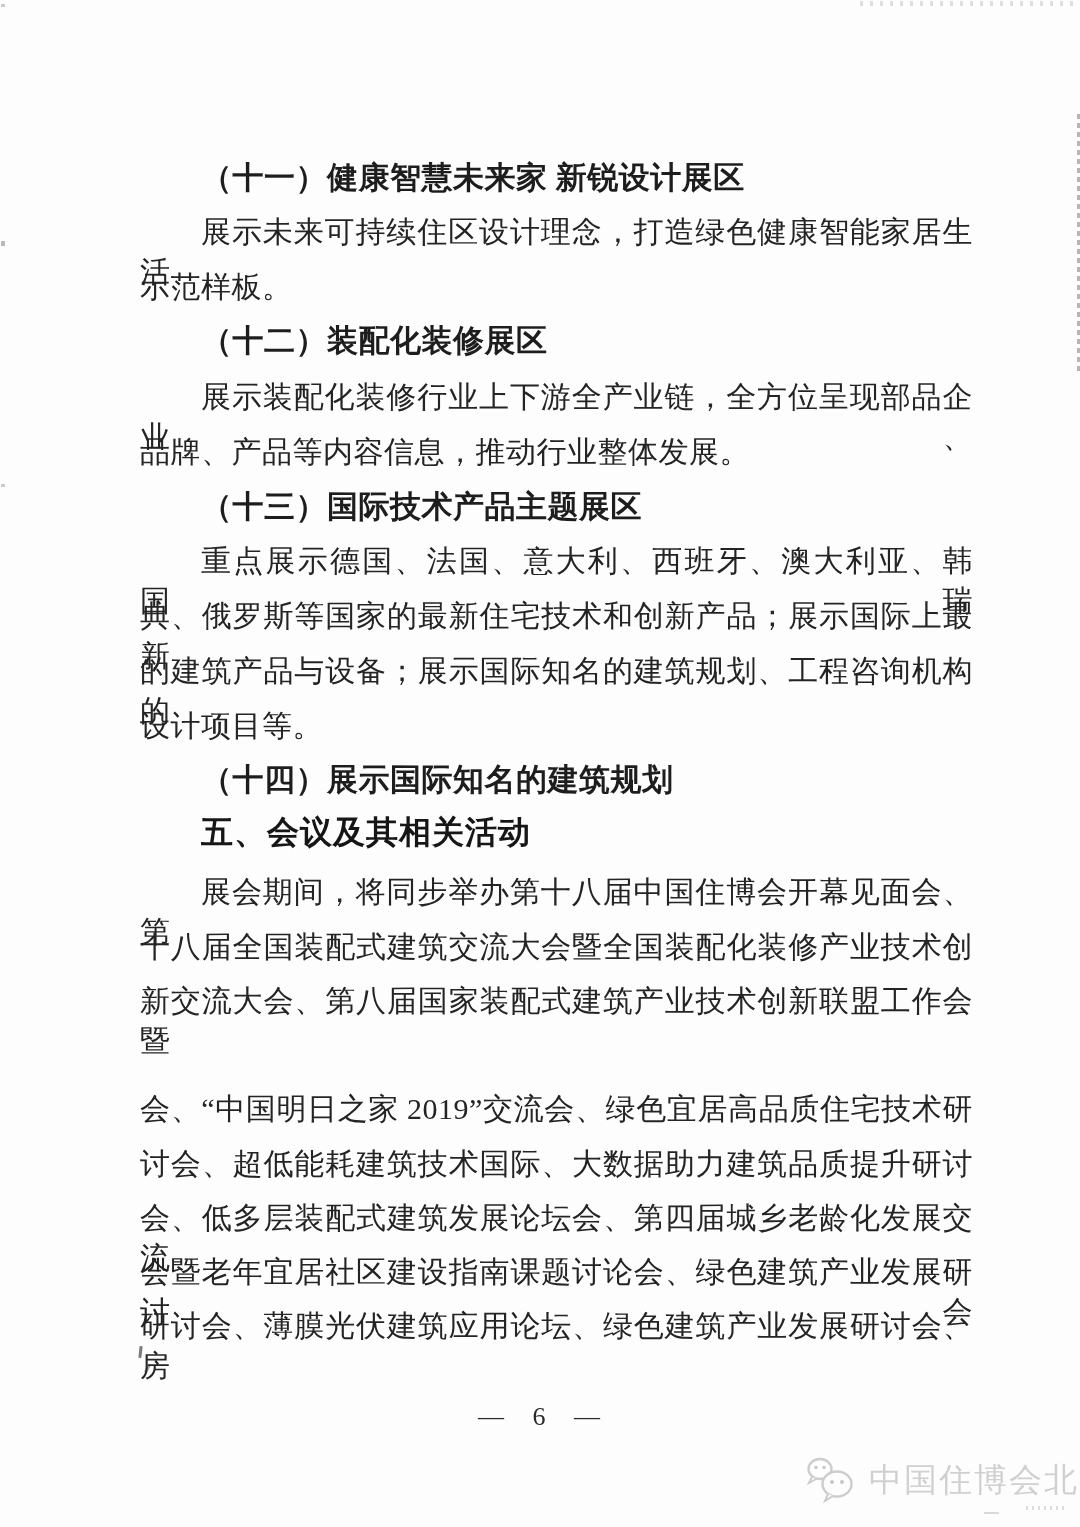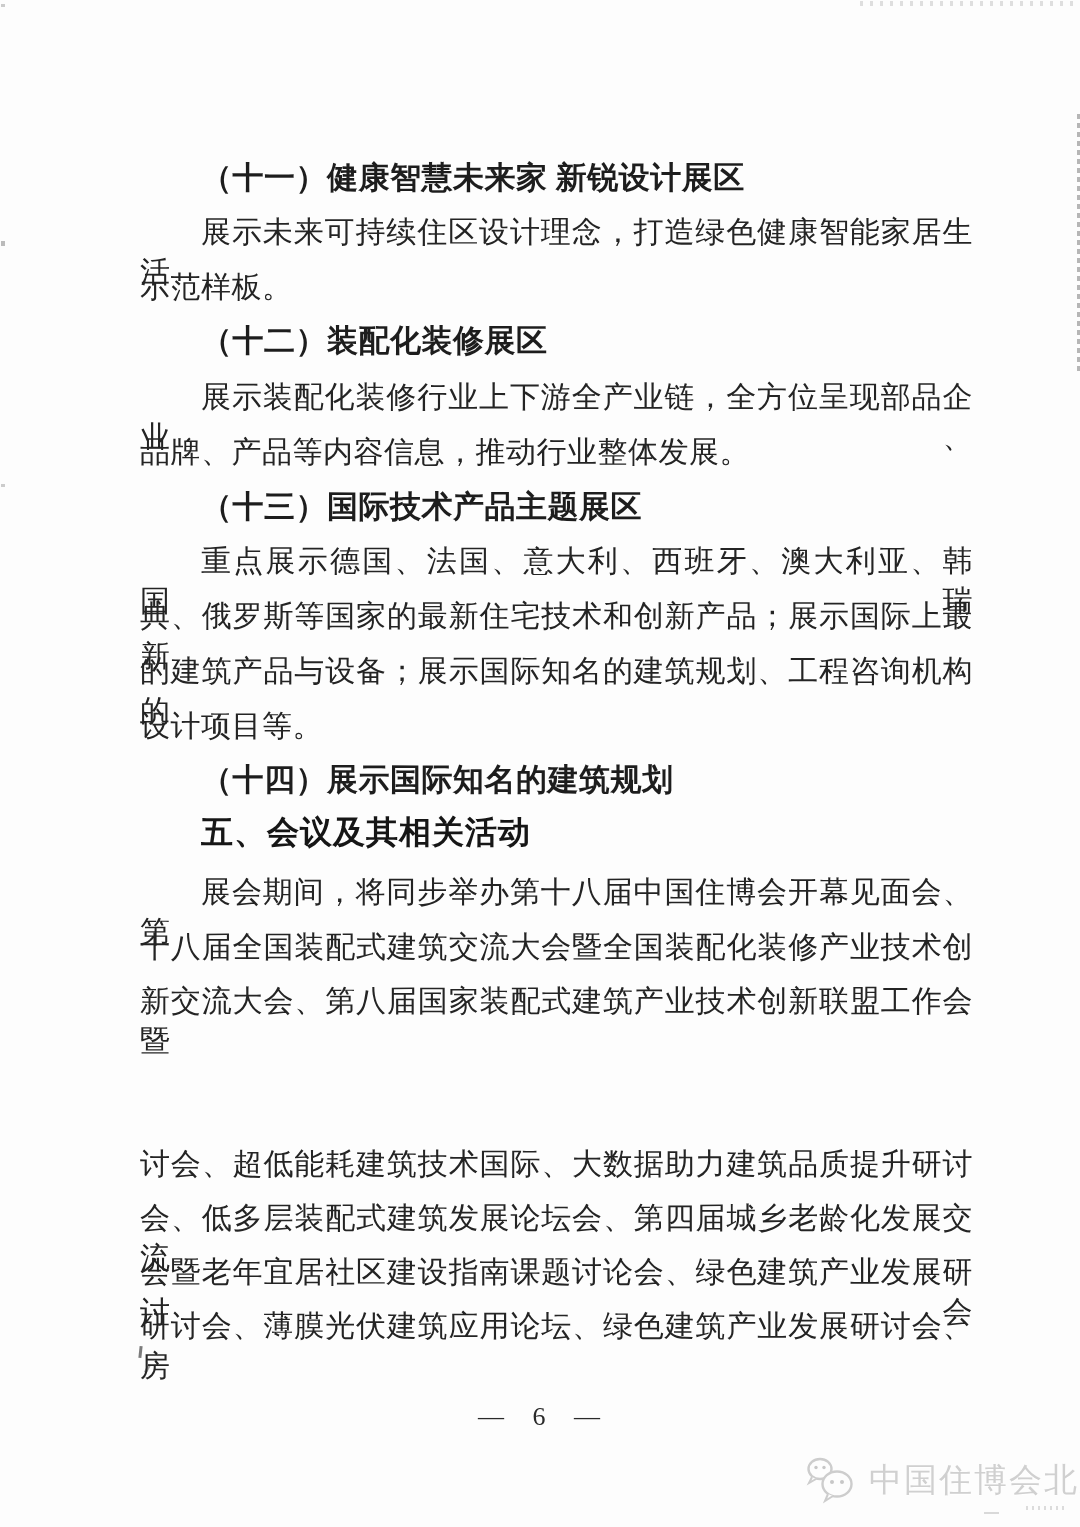--- a/index.html
+++ b/index.html
@@ -136,20 +136,21 @@
   <div class="line just" style="top:596px">典、俄罗斯等国家的最新住宅技术和创新产品；展示国际上最新</div>
   <div class="line just" style="top:651px">的建筑产品与设备；展示国际知名的建筑规划、工程咨询机构的</div>
   <div class="line" style="top:706px">设计项目等。</div>
 
   <div class="line h3 indent" style="top:760px">（十四）展示国际知名的建筑规划</div>
   <div class="line h2 indent" style="top:812px">五、会议及其相关活动</div>
 
   <div class="line indent just" style="top:872px">展会期间，将同步举办第十八届中国住博会开幕见面会、第</div>
   <div class="line just" style="top:927px">十八届全国装配式建筑交流大会暨全国装配化装修产业技术创</div>
   <div class="line just" style="top:981px">新交流大会、第八届国家装配式建筑产业技术创新联盟工作会暨</div>
+  <div class="line just" style="top:1089px">会、“中国明日之家 2019”交流会、绿色宜居高品质住宅技术研</div>
   <div class="line just" style="top:1144px">讨会、超低能耗建筑技术国际、大数据助力建筑品质提升研讨</div>
   <div class="line just" style="top:1198px">会、低多层装配式建筑发展论坛会、第四届城乡老龄化发展交流</div>
   <div class="line just" style="top:1252px">会暨老年宜居社区建设指南课题讨论会、绿色建筑产业发展研讨会</div>
   <div class="line just" style="top:1306px">研讨会、薄膜光伏建筑应用论坛、绿色建筑产业发展研讨会、房</div>
 
   <div class="page-number">— 6 —</div>
 
   <div class="watermark">
     <span style="display:inline-block; line-height:0;">
       <svg width="56" height="48" viewBox="0 0 56 48">

